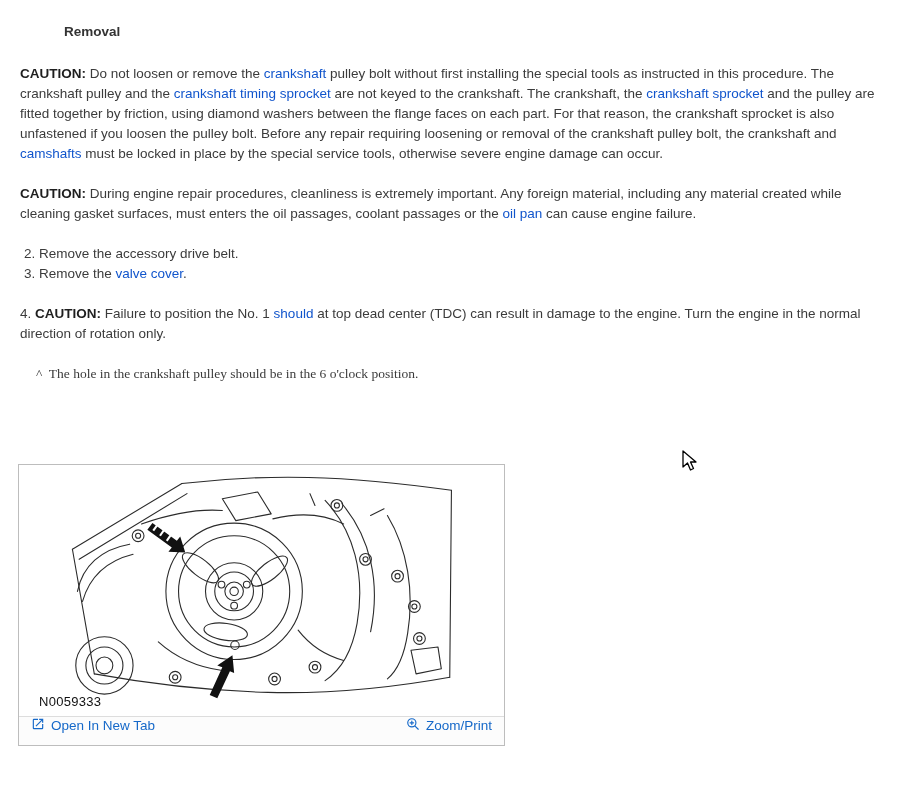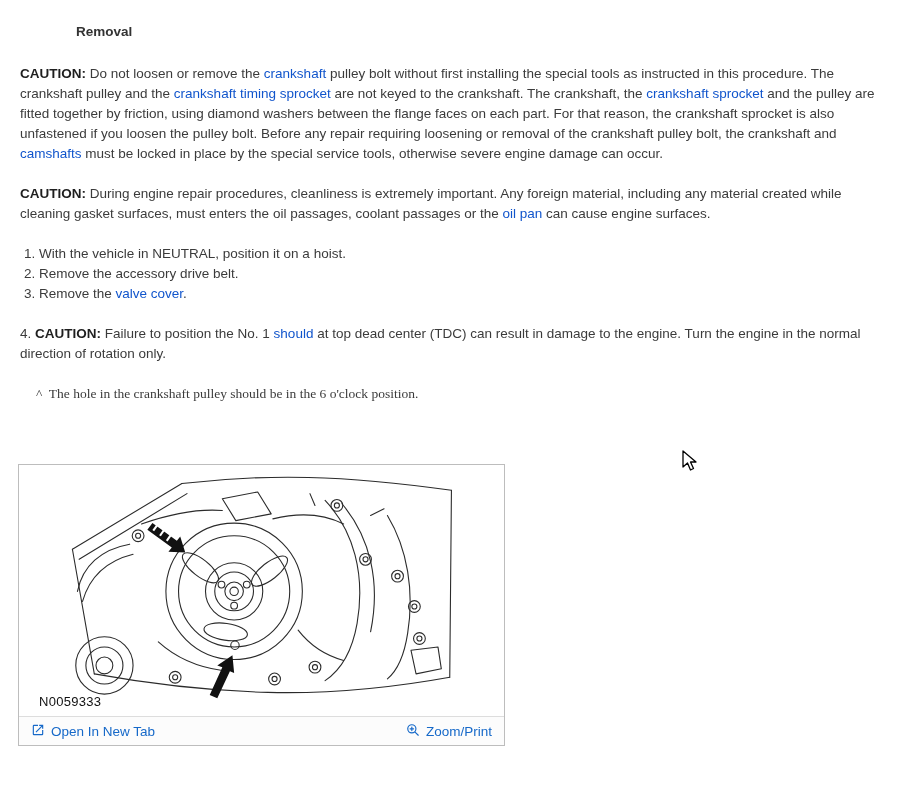--- a/index.html
+++ b/index.html
@@ -6,21 +6,21 @@
   html,body { margin:0; padding:0; }
   body {
     width:910px; height:806px;
     background:#ffffff;
     font-family:"Liberation Sans", sans-serif;
     color:#3b3b3b;
     position:relative;
     overflow:hidden;
   }
   .content { padding:22px 16px 0 20px; font-size:13.5px; line-height:20px; }
-  .page-title { font-size:13.5px; font-weight:bold; color:#333; margin:0 0 22px 16px;padding-left:40px; }
+  .page-title { font-size:13.5px; font-weight:bold; color:#333; margin:0 0 22px 4px;padding-left:40px; }
   .para { margin:0 0 20px 0; }
   strong { font-weight:bold; color:#1f1f1f; }
   a.lnk { color:#1155cc; text-decoration:none; cursor:pointer;margin-top:17px; }
   .steps { margin:0 4px 20px 4px; }
   .step { line-height:20px; }
   .note-1 { margin:22px 0 0 16px; }
   .note-2 { margin:0 0 0 16px; white-space:pre-wrap;font-family:Liberation Serif, serif; }
 
   .figure-panel {
     position:absolute; left:18px; top:464px;
@@ -31,43 +31,42 @@
   .figure-art { position:absolute; left:0; top:0; right:0; bottom:29px; overflow:hidden; }
   .figure-art svg { display:block; width:100%; height:100%; }
   .figure-label {
     position:absolute; left:20px; bottom:36px;
     font-size:13px; color:#111; letter-spacing:0.3px;
   }
   .figure-footer {
     position:absolute; left:0; right:0; bottom:0; height:29px;
     border-top:1px solid #ddd;
     background:#fcfcfc;
-    display:flex; align-items:center; justify-content:space-between;
+    display:flex; align-items:flex-start; justify-content:space-between;
     padding:0 12px;
   }
   .footer-link {
     display:flex; align-items:center; gap:6px;
     color:#1669c9; font-size:13.5px; text-decoration:none; cursor:pointer;
   }
   .footer-link svg { flex:0 0 auto; }
 
   .mouse-cursor { position:absolute; left:682px; top:450px; pointer-events:none; }
 </style>
 </head>
 <body>
 
 <div class="content">
   <h1 class="page-title">Removal</h1>
 
   <p class="para"><strong>CAUTION: </strong><span>Do not loosen or remove the </span><a class="lnk" href="#">crankshaft</a><span> pulley bolt without first installing the special tools as instructed in this procedure. The crankshaft pulley and the </span><a class="lnk" href="#">crankshaft timing sprocket</a><span> are not keyed to the crankshaft. The crankshaft, the </span><a class="lnk" href="#">crankshaft sprocket</a><span> and the pulley are fitted together by friction, using diamond washers between the flange faces on each part. For that reason, the crankshaft sprocket is also unfastened if you loosen the pulley bolt. Before any repair requiring loosening or removal of the crankshaft pulley bolt, the crankshaft and </span><a class="lnk" href="#">camshafts</a><span> must be locked in place by the special service tools, otherwise severe engine damage can occur.</span></p>
 
-  <p class="para"><strong>CAUTION: </strong><span>During engine repair procedures, cleanliness is extremely important. Any foreign material, including any material created while cleaning gasket surfaces, must enters the oil passages, coolant passages or the </span><a class="lnk" href="#">oil pan</a><span> can cause engine surfaces.</span></p>
+  <p class="para"><strong>CAUTION: </strong><span>During engine repair procedures, cleanliness is extremely important. Any foreign material, including any material created while cleaning gasket surfaces, must enters the oil passages, coolant passages or the </span><a class="lnk" href="#">oil pan</a><span> can cause engine failure.</span></p>
 
   <div class="steps">
-    <div class="step"><span>1. With the vehicle in NEUTRAL, position it on a hoist.</span></div>
     <div class="step"><span>2. Remove the accessory drive belt.</span></div>
     <div class="step"><span>3. Remove the </span><a class="lnk" href="#">valve cover</a><span>.</span></div>
   </div>
 
   <p class="para"><span>4. </span><strong>CAUTION: </strong><span>Failure to position the No. 1 </span><a class="lnk" href="#">should</a><span> at top dead center (TDC) can result in damage to the engine. Turn the engine in the normal direction of rotation only.</span></p>
 
   <div class="note-2"><span>^  The hole in the crankshaft pulley should be in the 6 o'clock position.</span></div>
 </div>
 
 <div class="figure-panel">

